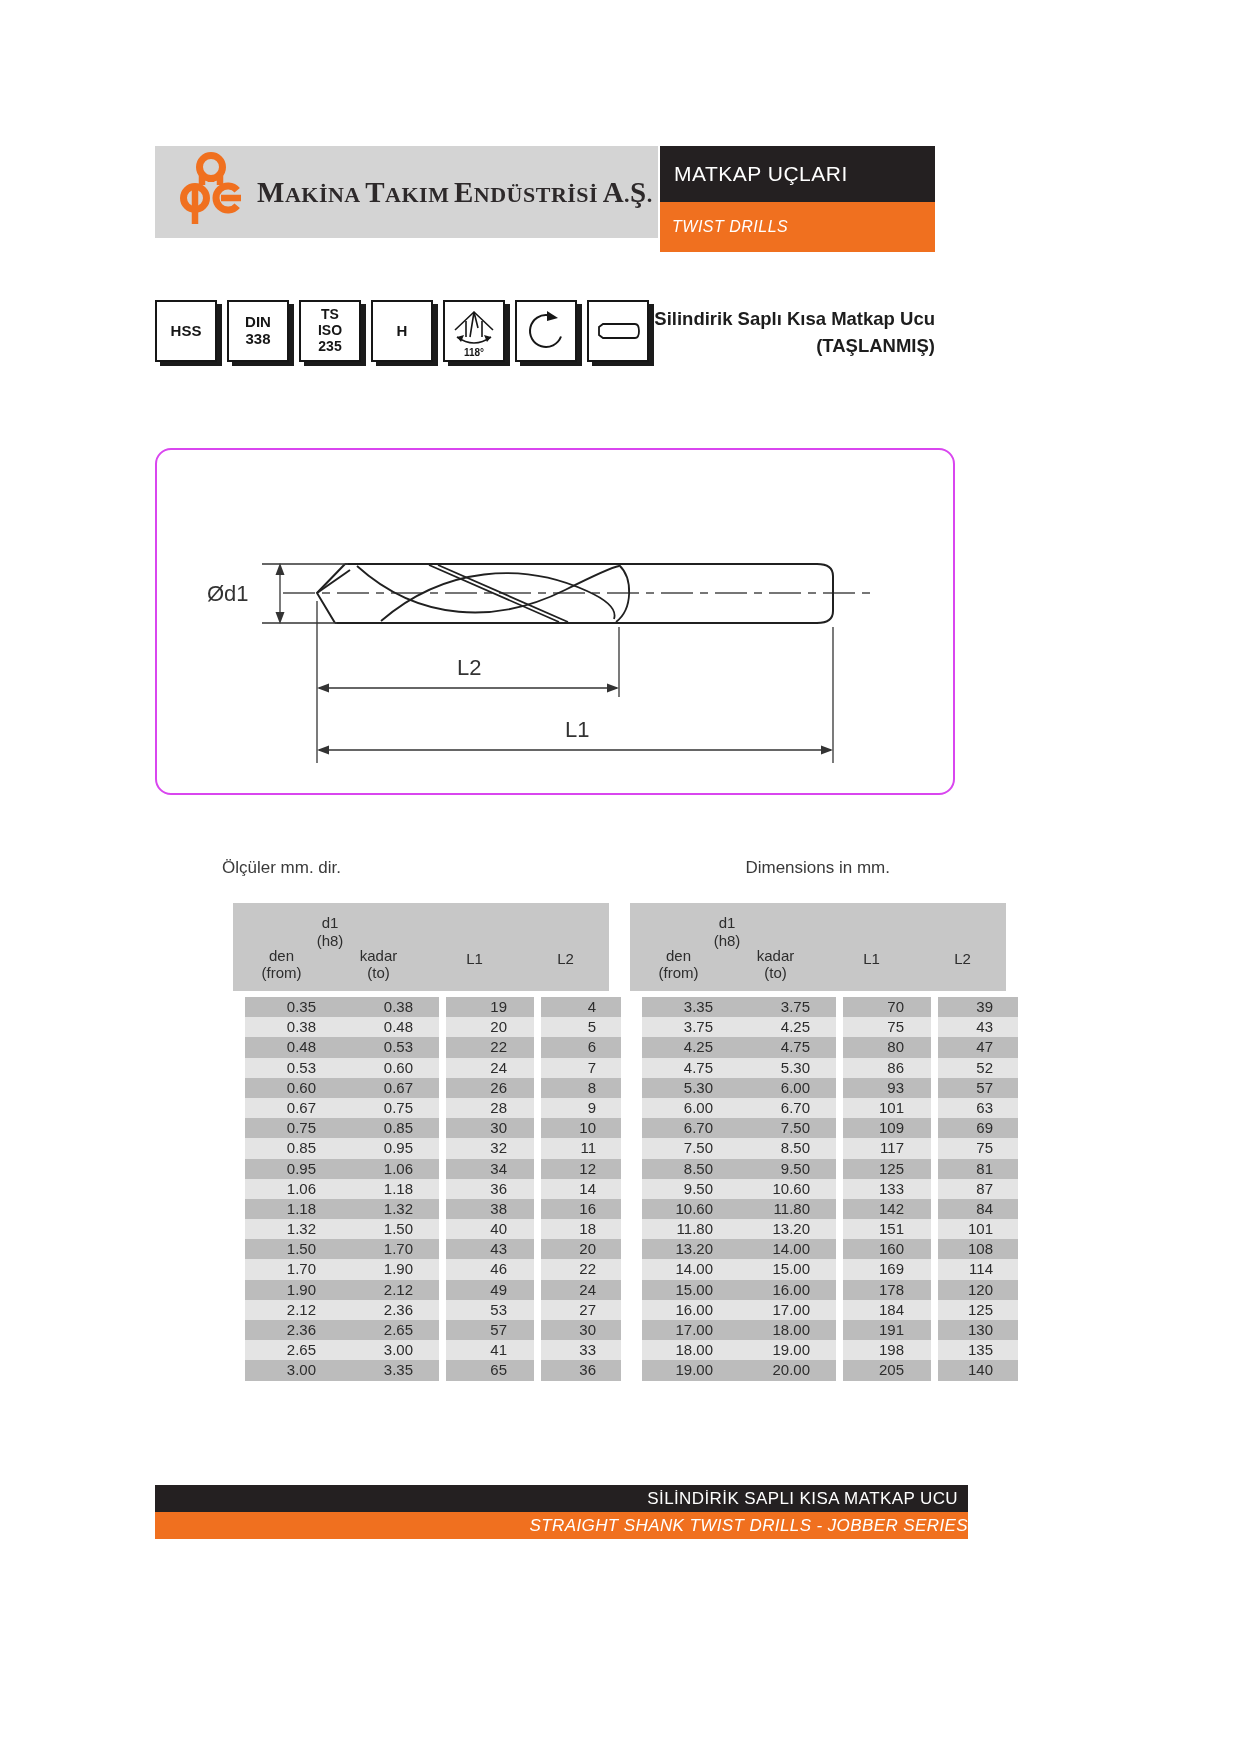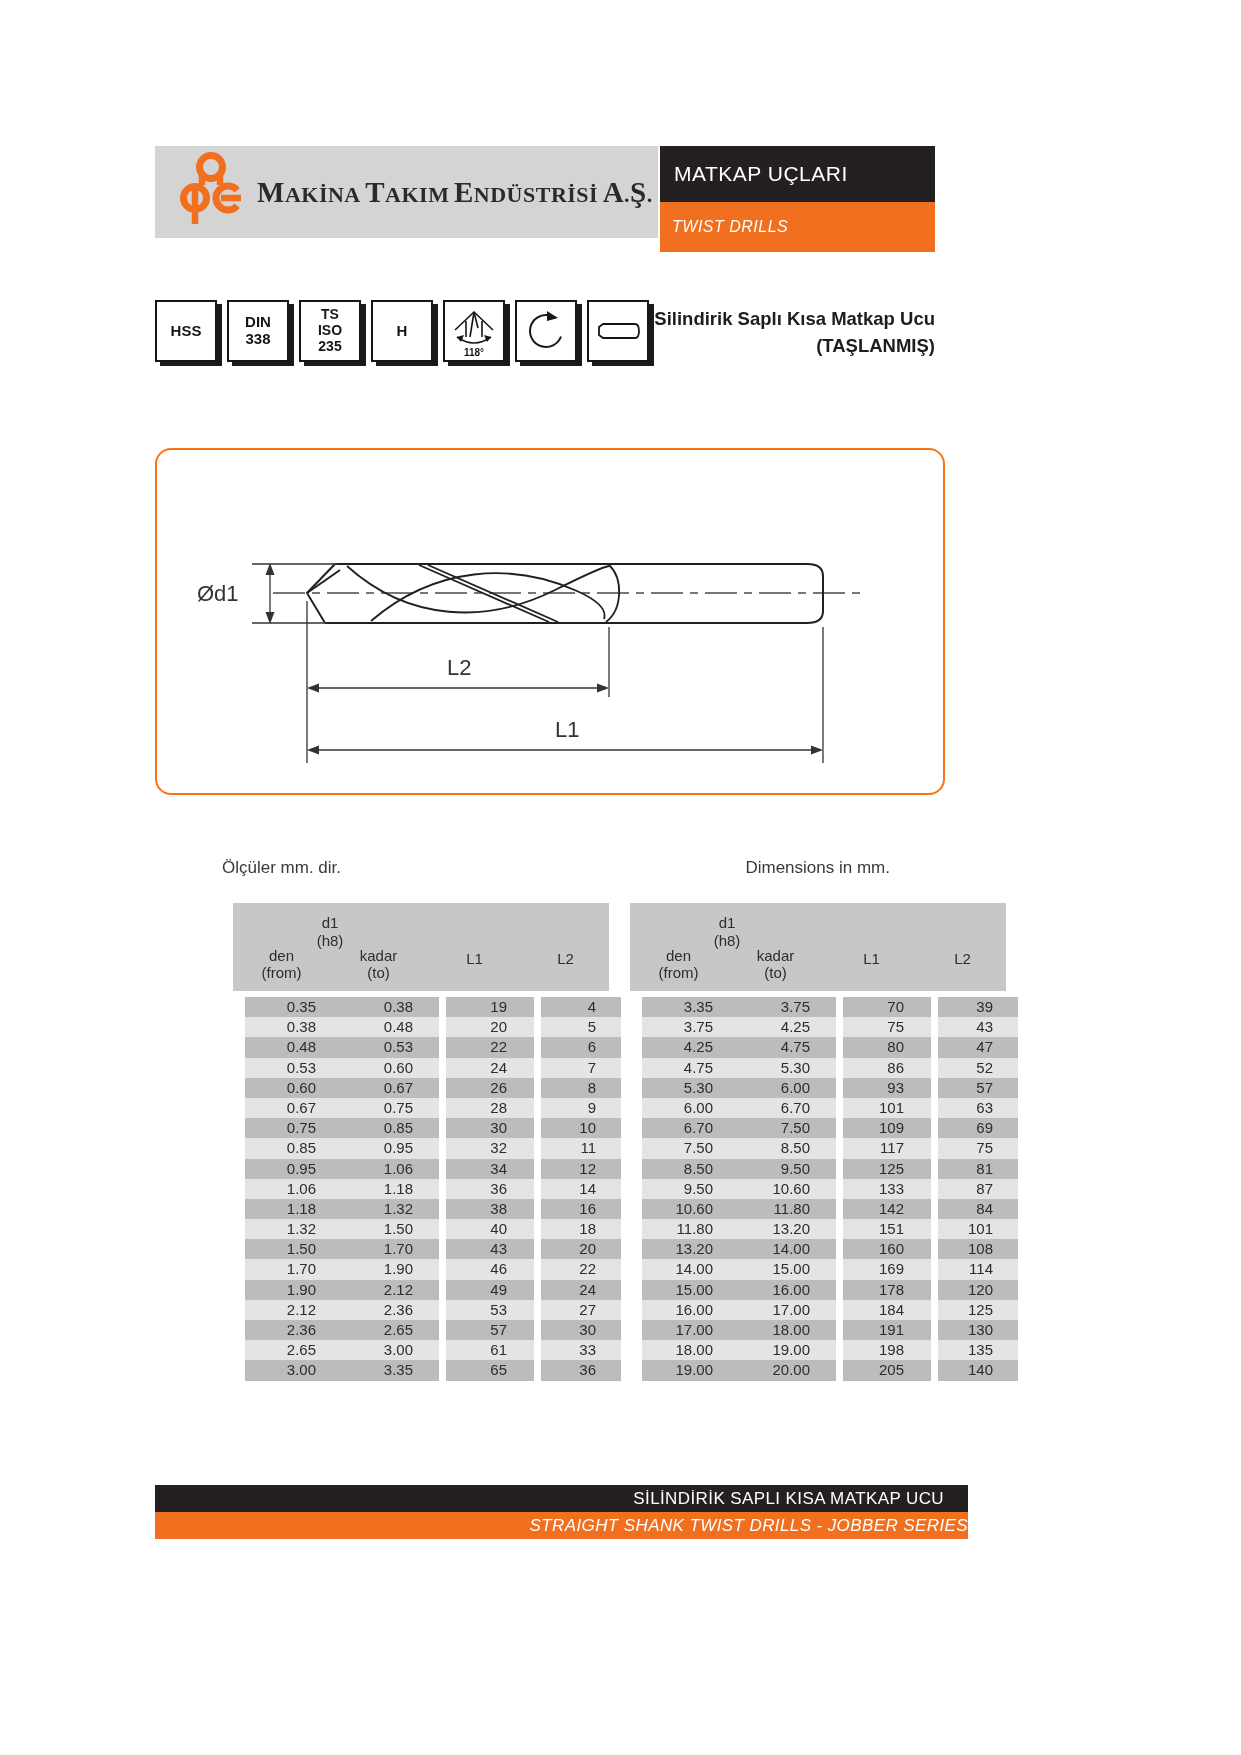--- a/index.html
+++ b/index.html
@@ -15,21 +15,21 @@
   .cat-orange{position:absolute;left:660px;top:202px;width:275px;height:50px;background:var(--orange);color:#fff;display:flex;align-items:center;padding-left:12px;box-sizing:border-box;font-size:16px;font-style:italic;letter-spacing:.5px;}
 
   
   .badge{position:absolute;top:300px;width:62px;height:62px;background:#fff;border:2px solid #161616;box-shadow:5px 4px 0 #1b1b1b;box-sizing:border-box;display:flex;align-items:center;justify-content:center;text-align:center;font-weight:bold;font-size:15px;line-height:1.12;white-space:pre-line;color:#161616;}
   .badge.small-text{font-size:14px;}
   .badge svg{display:block;}
 
   .product-title{position:absolute;right:306px;top:306px;text-align:right;font-weight:bold;font-size:18.5px;color:#1d1d1d;line-height:1.45;}
 
   
-  .panel{position:absolute;left:155px;top:448px;width:786px;height:343px;border:2px solid #f97316;border-radius:16px;box-sizing:content-box;}
+  .panel{position:absolute;left:155px;top:448px;width:786px;height:343px;border:2px solid #d946ef;border-radius:16px;box-sizing:content-box;padding-left:10px;}
   .panel svg{display:block;}
 
   
   .note-left{position:absolute;left:222px;top:858px;font-size:17px;color:#3a3a3a;}
   .note-right{position:absolute;right:351px;top:858px;font-size:17px;color:#3a3a3a;}
 
   
   .dtable{position:absolute;top:903px;width:376px;font-size:15px;color:#2d2d2d;}
   #table-left{left:233px;}
   #table-right{left:630px;}
@@ -47,21 +47,21 @@
   .b2{width:88px;margin-left:7px;}
   .b3{width:80px;margin-left:7px;}
   .trow.dark .blk{background:var(--rowdark);}
   .trow.light .blk{background:var(--rowlight);}
   .cell{box-sizing:border-box;text-align:right;line-height:20.2px;}
   .c-from,.c-to{width:97px;padding-right:26px;}
   .c-l1{width:88px;padding-right:27px;}
   .c-l2{width:80px;padding-right:25px;}
 
   
-  .footer-dark{position:absolute;left:155px;top:1485px;width:813px;height:27px;background:var(--dark);color:#fff;display:flex;justify-content:flex-end;align-items:center;padding-right:24px;box-sizing:border-box;font-size:17px;letter-spacing:.4px;}
+  .footer-dark{position:absolute;left:155px;top:1485px;width:813px;height:27px;background:var(--dark);color:#fff;display:flex;justify-content:flex-end;align-items:center;padding-right:10px;box-sizing:border-box;font-size:17px;letter-spacing:.4px;}
   .footer-orange{position:absolute;left:155px;top:1512px;width:813px;height:27px;background:var(--orange);color:#fff;display:flex;justify-content:flex-end;align-items:center;padding-right:0;box-sizing:border-box;font-size:17px;font-style:italic;letter-spacing:.4px;}
 </style>
 </head>
 <body>
 
 <div class="band">
   <div class="logo-wrap">
     <svg width="72" height="80" viewBox="0 0 72 80" fill="none" stroke="currentColor">
       <g stroke-width="7">
         <circle cx="40" cy="17" r="11.5"></circle>
@@ -399,21 +399,21 @@
         <div class="blk b3">
           <div class="cell c-l2">30</div>
         </div>
       </div>
       <div class="trow light">
         <div class="blk b1">
           <div class="cell c-from">2.65</div>
           <div class="cell c-to">3.00</div>
         </div>
         <div class="blk b2">
-          <div class="cell c-l1">61</div>
+          <div class="cell c-l1">41</div>
         </div>
         <div class="blk b3">
           <div class="cell c-l2">33</div>
         </div>
       </div>
       <div class="trow dark">
         <div class="blk b1">
           <div class="cell c-from">3.00</div>
           <div class="cell c-to">3.35</div>
         </div>

